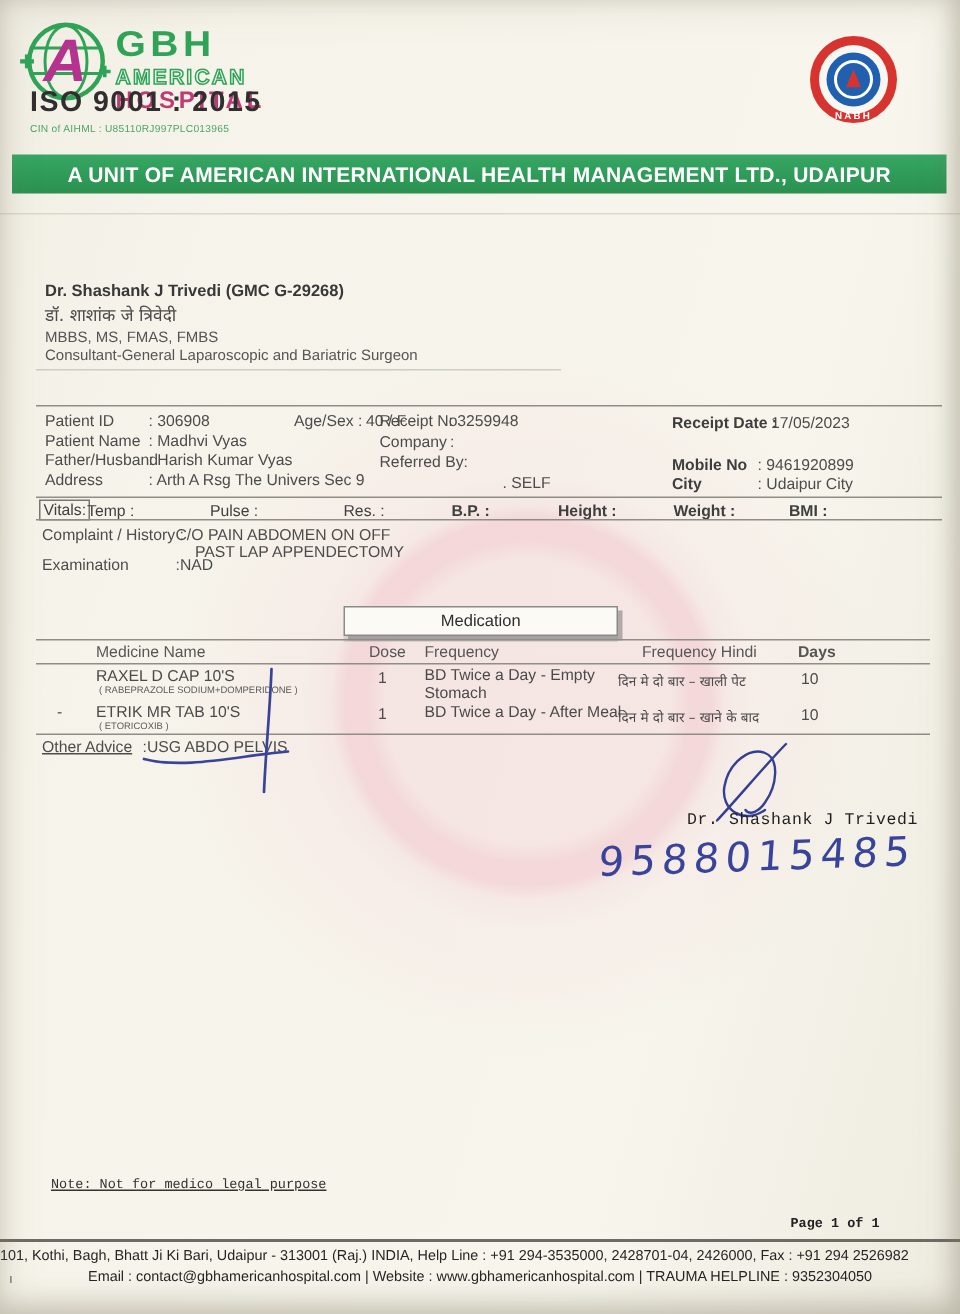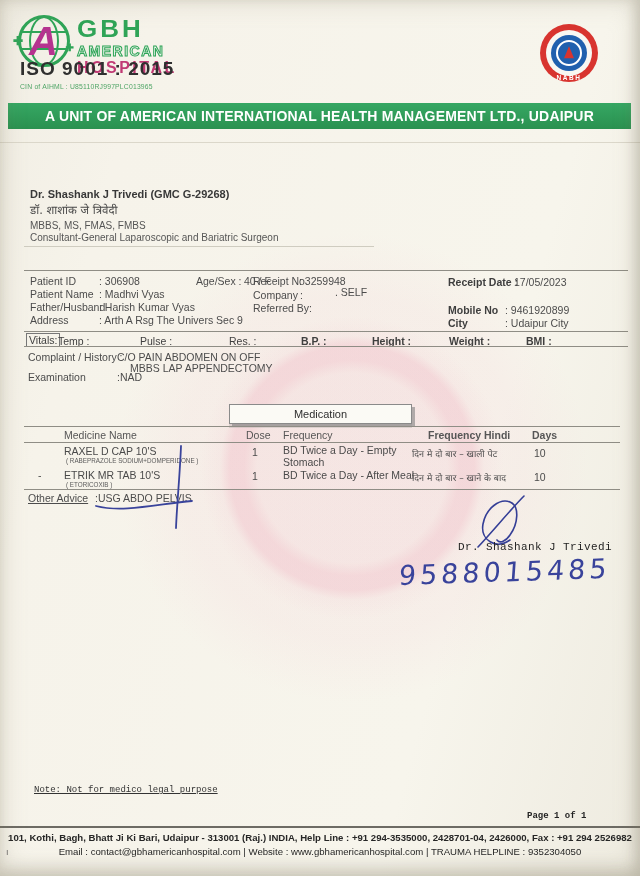--- a/index.html
+++ b/index.html
@@ -61,21 +61,21 @@
 
   
   #ln-patient-top{left:24px;top:270px;width:604px;}
   #pt-id-label{left:30px;top:275px;}       #pt-id-val{left:99px;top:275px;}
   #pt-name-label{left:30px;top:288px;}     #pt-name-val{left:99px;top:288px;}
   #pt-father-label{left:30px;top:301px;}   #pt-father-val{left:99px;top:301px;}
   #pt-addr-label{left:30px;top:314px;}     #pt-addr-val{left:99px;top:314px;}
   #pt-agesex-label{left:196px;top:275px;}  #pt-agesex-val{left:244px;top:275px;}
   #pt-rcptno-label{left:253px;top:275px;}  #pt-rcptno-val{left:299px;top:275px;}
   #pt-company-label{left:253px;top:289px;} #pt-company-val{left:300px;top:289px;}
-  #pt-referred-label{left:253px;top:302px;}#pt-referred-val{left:303px;top:286px;padding-left:32px;}
+  #pt-referred-label{left:253px;top:302px;}#pt-referred-val{left:303px;top:316px;padding-left:32px;}
   #pt-rcptdate-label{left:448px;top:276px;}#pt-rcptdate-val{left:514px;top:276px;}
   #pt-mobile-label{left:448px;top:304px;}  #pt-mobile-val{left:505px;top:304px;}
   #pt-city-label{left:448px;top:317px;}    #pt-city-val{left:505px;top:317px;}
 
   
   #ln-vitals-top{left:24px;top:331px;width:604px;}
   #vitals-box{left:26px;top:333px;border:1px solid #777;padding:0 2px;font-size:10.5px;line-height:12px;color:#3f3f3f;}
   .vt{position:absolute;top:335px;font-size:10.5px;color:#3f3f3f;white-space:nowrap;}
   #vt-0{left:58px;} #vt-1{left:140px;} #vt-2{left:229px;} #vt-3{left:301px;font-weight:700;}
   #vt-4{left:372px;font-weight:700;} #vt-5{left:449px;font-weight:700;} #vt-6{left:526px;font-weight:700;}
@@ -87,21 +87,21 @@
   #complaint-l2{left:130px;top:362px;}
   #exam-label{left:28px;top:371px;}
   #exam-val{left:117px;top:371px;}
 
   
   #med-box{left:229px;top:404px;width:181px;height:18px;background:#fbfaf5;border:1px solid #8a8a8a;
     box-shadow:3px 3px 0 rgba(130,130,130,.6),0 4px 0 rgba(160,160,160,.3);
     text-align:center;font-weight:400;font-size:11px;line-height:18px;color:#2e2e2e;}
   #ln-tbl-top{left:24px;top:426px;width:596px;}
   .mh{position:absolute;top:429px;font-size:10.5px;color:#565656;white-space:nowrap;}
-  #mh-0{left:64px;} #mh-1{left:246px;} #mh-2{left:283px;} #mh-3{left:412px;font-weight:700;padding-left:16px;} #mh-4{left:532px;font-weight:700;}
+  #mh-0{left:64px;} #mh-1{left:246px;} #mh-2{left:283px;} #mh-3{left:412px;font-weight:400;padding-left:16px;} #mh-4{left:532px;font-weight:700;}
   #ln-tbl-mid{left:24px;top:442px;width:596px;}
   .med-name{font-size:10.5px;color:#4a4a4a;}
   .med-gen{font-size:6.3px;color:#5a5a5a;}
   #r0-name{left:64px;top:445px;}  #r0-gen{left:66px;top:457px;}
   #r0-dose{left:252px;top:446px;} 
   #r0-freq{left:283px;top:445px;width:118px;white-space:normal;line-height:11.5px;font-size:10.5px;color:#4a4a4a;}
   #r0-hindi{left:412px;top:447px;font-size:9px;color:#4a4a4a;}
   #r0-days{left:534px;top:447px;}
   #r1-bullet{left:38px;top:469px;}
   #r1-name{left:64px;top:469px;}  #r1-gen{left:66px;top:481px;}
@@ -117,21 +117,21 @@
   #pen-marks{left:88px;top:438px;}
   #sig-svg{left:466px;top:494px;}
   #sig-name{left:431px;top:541px;font-size:11px;color:#1f1f1f;letter-spacing:.4px;padding-left:27px;}
   #hand-number{left:400px;top:560px;font-size:27px;color:#39439b;letter-spacing:4px;
     transform:rotate(-2deg) skewX(-6deg);transform-origin:left top;}
 
   
   #note{left:34px;top:785px;font-size:9px;color:#333;text-decoration:underline;}
   #page-no{left:527px;top:811px;font-size:9px;font-weight:700;color:#222;}
   #ln-footer{left:0;top:826px;width:640px;height:2px;background:#6d6b64;}
-  #footer-1{left:0;top:832px;width:640px;text-align:center;font-size:9.6px;color:#262626;white-space:nowrap;font-weight:bold;}
+  #footer-1{left:0;top:832px;width:640px;text-align:left;font-size:9.6px;color:#262626;white-space:nowrap;}
   #footer-2{left:0;top:846px;width:640px;text-align:center;font-size:9.6px;color:#262626;white-space:nowrap;}
   #stray{left:6px;top:847px;font-size:9px;color:#666;}
 </style>
 </head>
 <body>
 
 <div class="page">
   <div id="watermark"></div>
 
   <div class="abs" id="gbh-logo">
@@ -201,21 +201,21 @@
   <div class="vt" id="vt-1">Pulse :</div>
   <div class="vt" id="vt-2">Res. :</div>
   <div class="vt" id="vt-3">B.P. :</div>
   <div class="vt" id="vt-4">Height :</div>
   <div class="vt" id="vt-5">Weight :</div>
   <div class="vt" id="vt-6">BMI :</div>
   <div class="hline" id="ln-vitals-bottom"></div>
 
   <div class="t" id="complaint-label">Complaint / History :</div>
   <div class="t" id="complaint-l1">C/O PAIN ABDOMEN ON OFF</div>
-  <div class="t" id="complaint-l2">MBBS LAP APPENDECTOMY</div>
+  <div class="t" id="complaint-l2">PAST LAP APPENDECTOMY</div>
   <div class="t" id="exam-label">Examination</div>
   <div class="t" id="exam-val">:NAD</div>
 
   <div class="abs" id="med-box">Medication</div>
   <div class="hline" id="ln-tbl-top"></div>
   <div class="mh" id="mh-0">Medicine Name</div>
   <div class="mh" id="mh-1">Dose</div>
   <div class="mh" id="mh-2">Frequency</div>
   <div class="mh" id="mh-3">Frequency Hindi</div>
   <div class="mh" id="mh-4">Days</div>

